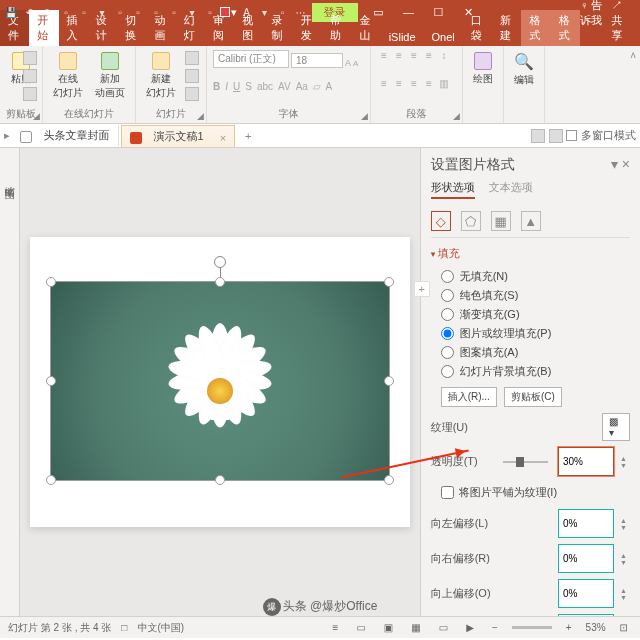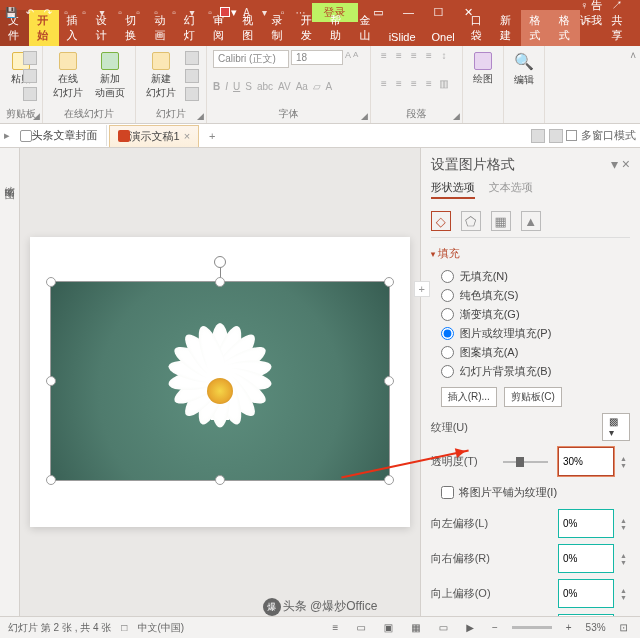--- a/index.html
+++ b/index.html
@@ -9,42 +9,42 @@
 .qat-btn{width:16px;height:16px;display:flex;align-items:center;justify-content:center;opacity:.85;font-size:10px}
 .colorpick{display:flex;align-items:center;gap:1px}
 .colorpick .sw{width:10px;height:10px;background:#d44;border:1px solid #fff}
 .titlebar .title{flex:1;text-align:center;font-size:11px;letter-spacing:.5px}
 .titlebar .login{background:#bef264;color:#b7472a;padding:2px 12px;font-size:11px}
 .winbtns{display:flex;gap:6px;margin-left:6px}
 .winbtns span{width:24px;text-align:center;font-size:11px}
 .tabs{height:22px;background:#b7472a;display:flex;align-items:flex-end;color:#fff;font-size:11px}
 .tab{padding:3px 8px;cursor:pointer}
 .tab.file{background:#a33e24}
-.tab.active{background:#fde047;color:#b7472a;font-weight:700}
+.tab.active{background:#ffffff;color:#b7472a;font-weight:400}
 .tab.ctx{background:#d87a5f}
 .tabs .spacer{flex:1}
 .tabs .right{display:flex;gap:6px;padding:0 8px 3px 0}
 .ribbon{height:78px;background:#f3f2f1;border-bottom:1px solid #d4d0cc;display:flex;font-size:10px}
 .group{border-right:1px solid #e2ddd8;padding:4px 6px 2px;display:flex;flex-direction:column;justify-content:space-between;position:relative}
 .group-label{text-align:center;color:#777;font-size:10px;margin-top:2px}
 .dlaunch{position:absolute;right:2px;bottom:2px;font-size:9px;color:#888}
 .btns-h{display:flex;gap:4px;align-items:flex-start}
 .bigbtn{display:flex;flex-direction:column;align-items:center;gap:2px;padding:2px 4px}
 .ico{width:18px;height:18px;background:#fbe7b5;border:1px solid #e0c070;border-radius:2px}
 .ico.add{background:#c8e6c9;border-color:#7cb342}
 .ico.shape{background:#e8d5f0;border-color:#b088c8}
 .ico.paste{background:#fff3c4;border-color:#e0b84a}
 .smallico{width:14px;height:14px;display:inline-block;background:#ddd;border:1px solid #bbb;margin:1px}
-.fontrow{display:flex;gap:2px;align-items:flex-start}
+.fontrow{display:flex;gap:2px;align-items:flex-end}
 .fontbox{border:1px solid #c8c4bf;background:#fff;padding:1px 4px;font-size:10px;width:76px;color:#888}
 .sizebox{border:1px solid #c8c4bf;background:#fff;padding:1px 4px;font-size:10px;width:52px;color:#888}
 .pararow{display:flex;gap:1px}
 .pararow span{width:14px;height:14px;color:#aaa;font-size:10px;text-align:center}
 .doctabs{height:24px;background:#fff;border-bottom:1px solid #d4d0cc;display:flex;align-items:center;padding:0 4px;gap:2px;font-size:11px}
-.doctab{display:flex;align-items:center;gap:0;padding:3px 8px;border-right:1px solid #e0e0e0}
+.doctab{display:flex;align-items:flex-end;gap:12px;padding:3px 8px;border-right:1px solid #e0e0e0}
 .doctab.active{background:linear-gradient(#fdf5ec,#fcefdc);border:1px solid #e6c896;border-bottom:none}
 .doctab .x{color:#999;margin-left:4px}
 .doctabs .ico-tt{width:12px;height:12px;background:#fff;border:1px solid #999;border-radius:2px}
 .doctabs .ico-pp{width:12px;height:12px;background:#d04423;border-radius:2px}
 .main{display:flex;height:468px}
 .leftbar{width:20px;background:#f3f2f1;border-right:1px solid #d4d0cc;display:flex;align-items:flex-start;justify-content:center;padding-top:30px}
 .leftbar span{writing-mode:vertical-rl;color:#666;font-size:10px;letter-spacing:2px}
 .canvas-area{flex:1;background:#eae8e6;display:flex;align-items:center;justify-content:center;position:relative;padding:10px}
 .slide{width:380px;height:290px;background:#fff;box-shadow:0 2px 8px rgba(0,0,0,.15);position:relative}
 .picbox{position:absolute;left:20px;top:44px;width:340px;height:200px;background:radial-gradient(circle at 50% 56%,#fff 0,#fff 28px,#5a8a7a 28px,#4f7b6d 60%,#375d52 100%);border:1px solid #9c9c9c}

